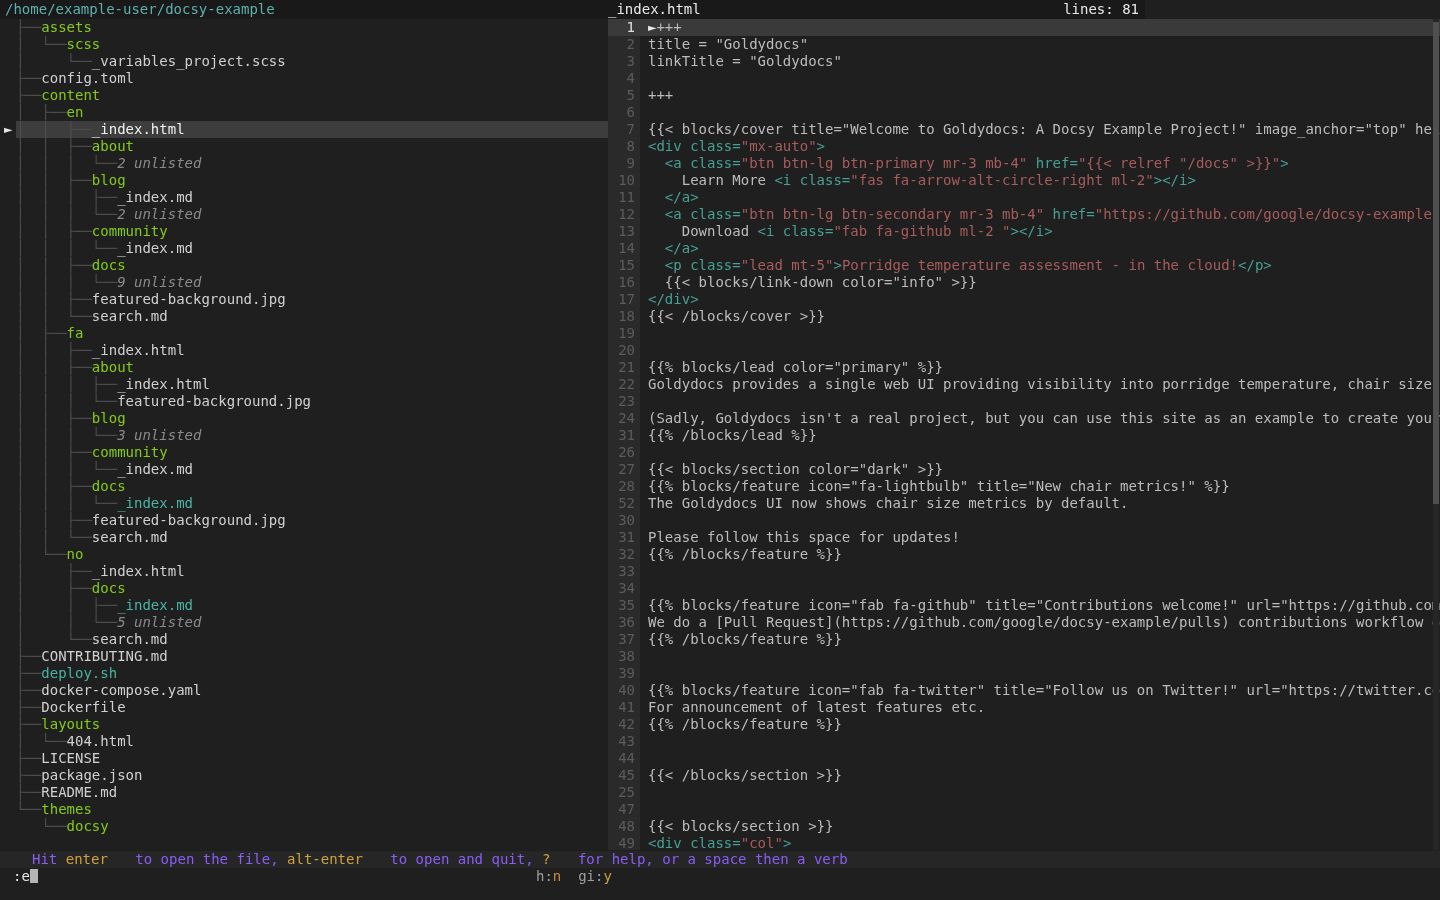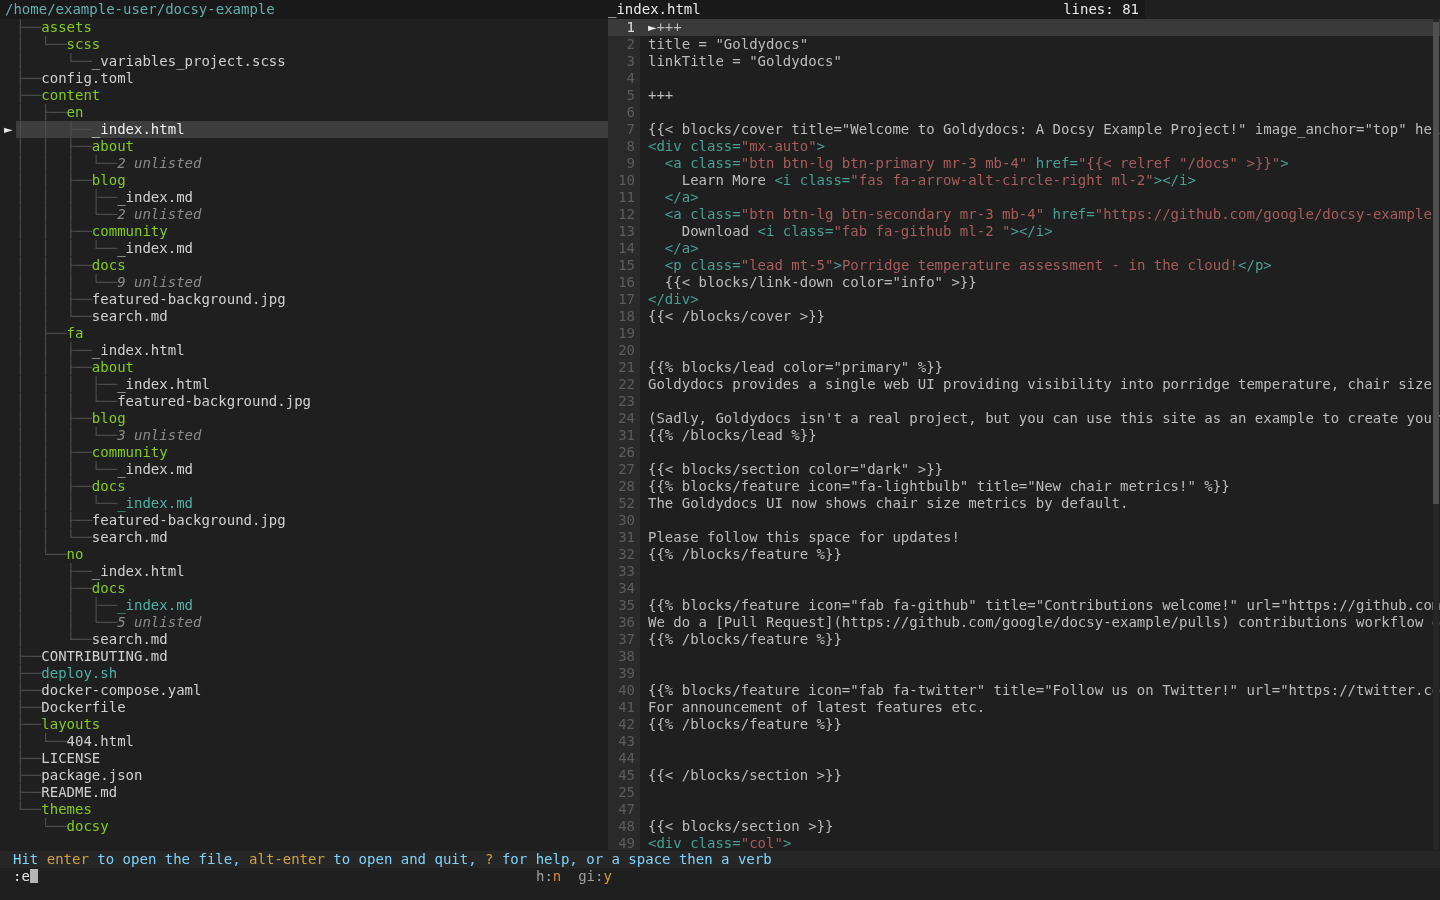--- a/index.html
+++ b/index.html
@@ -32,21 +32,21 @@
   .pline.sel .num { background:#3a3a3a; color:#e0e0e0; }
   .seg-b { color:#bcbcbc; }
   .seg-t { color:#46a095; }
   .seg-s { color:#a85c5c; }
   .seg-m { color:#e8e8e8; }
 
   .scrollbar { position:absolute; right:1px; top:19px; width:6px; height:831px; background:#262626; }
   .scrollthumb { position:absolute; left:0; top:3px; width:6px; height:482px; background:#4f4f4f; }
 
   .hintbar { position:absolute; left:0; top:851px; width:1440px; height:17px; line-height:17px; background:#262626; white-space:pre; padding-left:13px; }
-  .hintbar .seg-b { color:#7dd3fc; }
+  .hintbar .seg-b { color:#8b5cf6;margin-left:19px; }
   .seg-a { color:#cfa23b; }
 
   .inputbar { position:absolute; left:0; top:868px; width:1440px; height:17px; line-height:17px; white-space:pre; }
   .inputbar .prompt { position:absolute; left:13px; top:0; color:#e8e8e8; }
   .cursor { display:inline-block; width:8px; height:14px; background:#b5b5b5; vertical-align:-2px; }
   .flags { position:absolute; left:536px; top:0; }
   .flag-label { color:#9e9e9e; }
   .flag-orange { color:#cd8b3d; }
   .flag-yellow { color:#cfa23b; }
 </style>

